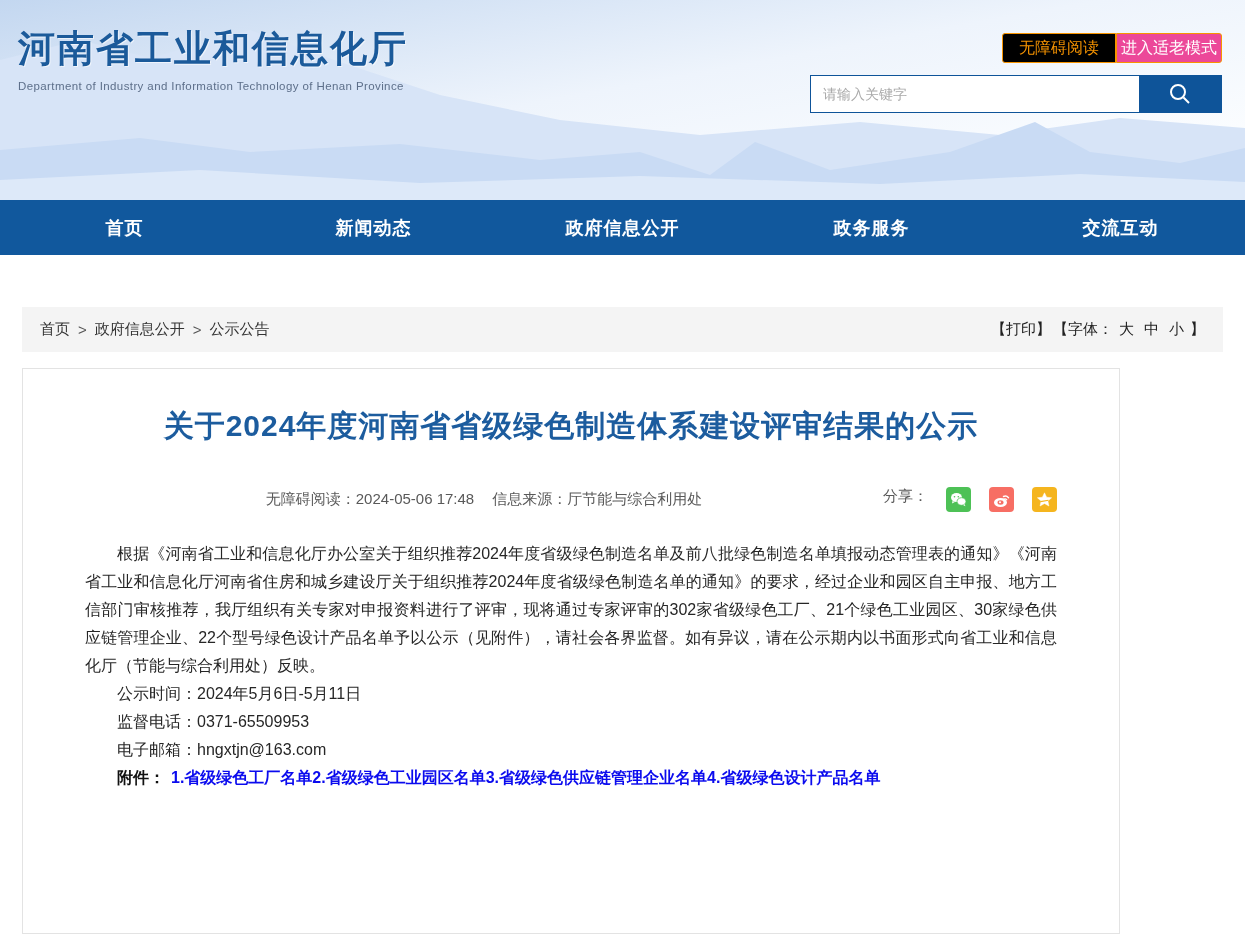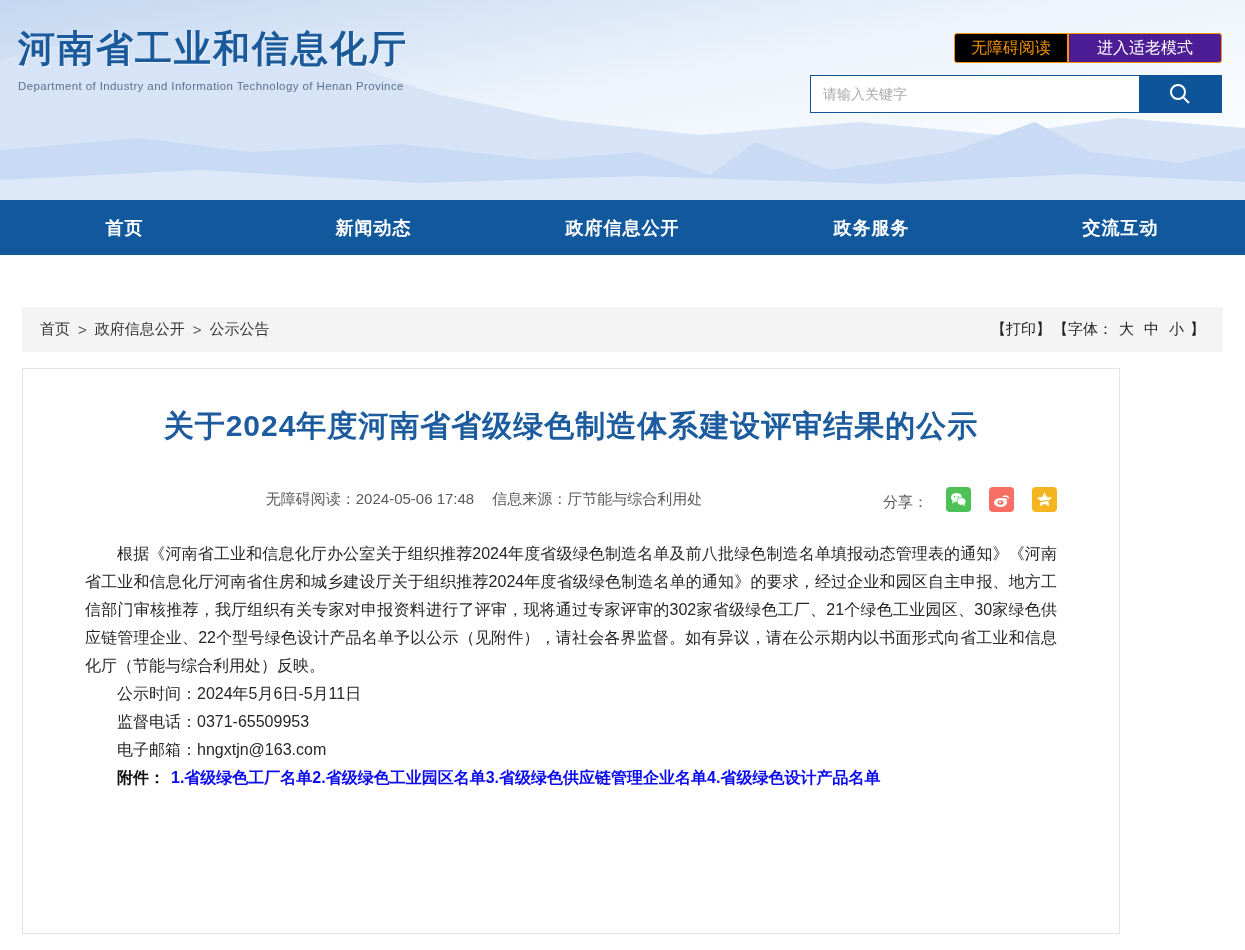--- a/index.html
+++ b/index.html
@@ -11,21 +11,21 @@
   .header-art { position:absolute; inset:0; }
   .logo-block { position:absolute; left:18px; top:24px; z-index:2; }
   .site-title { font-size:37px; font-weight:bold; color:#1b5a9a; letter-spacing:2px;
     text-shadow:1px 1px 0 rgba(255,255,255,.6); }
   .site-subtitle { margin-top:6px; font-size:11.5px; color:#5d6f8a; letter-spacing:.4px; }
 
   .header-right { position:absolute; right:23px; top:33px; z-index:2; width:412px; }
   .mode-buttons { display:flex; justify-content:flex-end; }
   .btn-accessibility { height:30px; padding:0 16px; background:#000000; border:1px solid #f79400;
     color:#f79400; font-size:16px; line-height:28px; border-radius:3px 0 0 3px; cursor:pointer; }
-  .btn-elder { height:30px; padding:0 28px; background:#4c1d95; border:1px solid #f79400;
+  .btn-elder { height:30px; padding:0 4px; background:#ec4899; border:1px solid #f79400;
     color:#fff; font-size:16px; line-height:28px; border-radius:0 3px 3px 0; cursor:pointer; }
   .search-bar { margin-top:12px; display:flex; height:38px; border:1px solid #0e5499; background:#fff; }
   .search-input { flex:1; border:none; outline:none; padding:0 12px; font-size:14px; color:#333;
     background:#fff; }
   .search-input::placeholder { color:#a9a9a9; }
   .search-btn { width:82px; background:#0e5499; border:none; cursor:pointer;
     display:flex; align-items:center; justify-content:center; }
 
   
   .nav { width:1245px; height:55px; background:#11589d; display:flex; }
@@ -44,21 +44,21 @@
 
   
   .card { width:1098px; margin:16px auto 0 22px; background:#fff; border:1px solid #e3e3e3;
     height:566px; padding:0 62px; overflow:hidden; }
   .article-title { margin-top:37px; text-align:center; font-size:30px; font-weight:bold;
     color:#1c5c9e; letter-spacing:1px; }
 
   .meta-row { margin-top:40px; display:flex; align-items:center; }
   .meta-center { flex:1; text-align:center; font-size:15px; color:#595959; }
   .meta-center .gap { display:inline-block; width:18px; }
-  .share-box { display:flex; align-items:flex-end; gap:18px; }
+  .share-box { display:flex; align-items:flex-start; gap:18px; }
   .share-label { font-size:15px; color:#595959; }
   .share-icon { width:25px; height:25px; border-radius:4px; display:flex; align-items:center;
     justify-content:center; cursor:pointer; }
   .share-wechat { background:#4dc156; }
   .share-weibo { background:#f76e64; }
   .share-qzone { background:#f5b51e; }
 
   .article-body { margin-top:28px; font-size:16px; color:#262626; line-height:28px; }
   .para { text-indent:2em; text-align:justify; }
   .info-line { text-indent:2em; }

